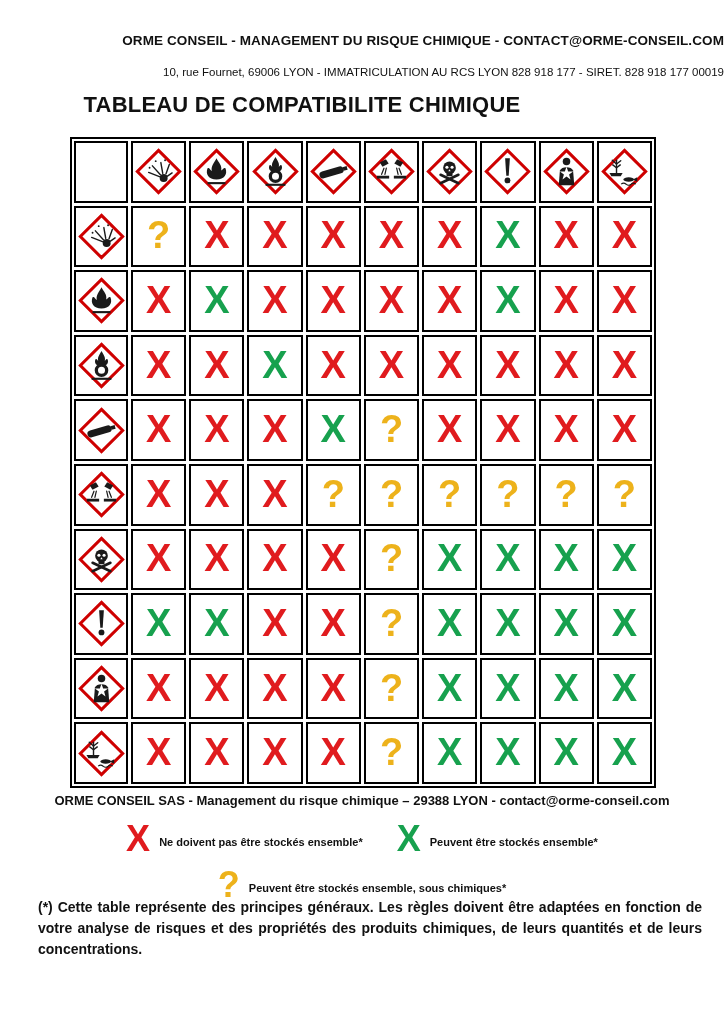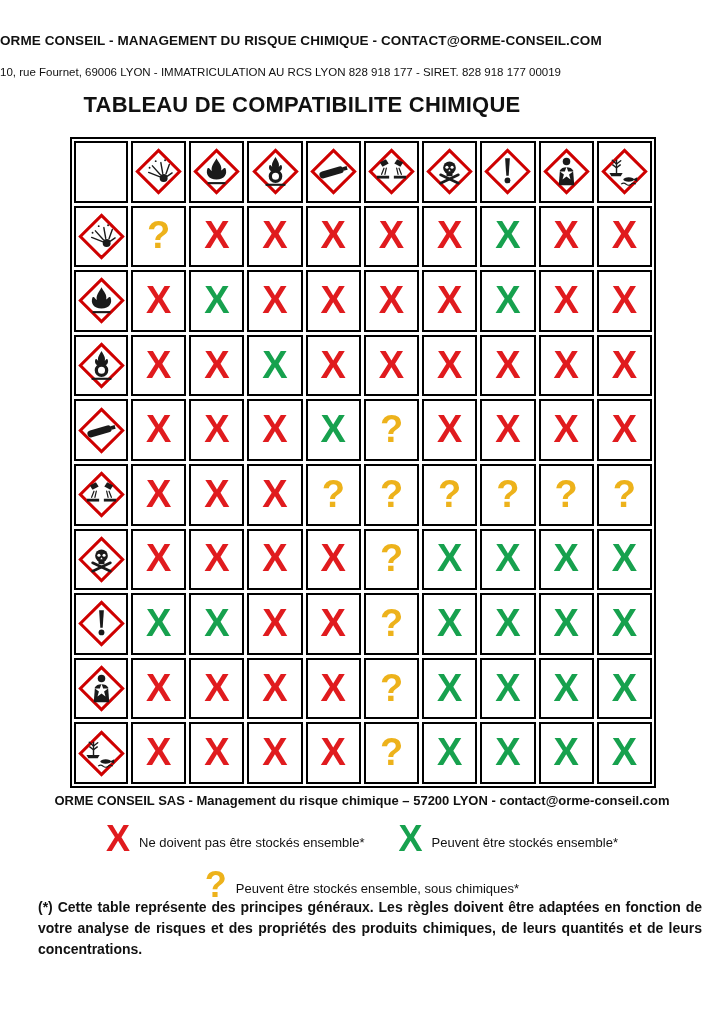--- a/index.html
+++ b/index.html
@@ -1,21 +1,21 @@
 <!DOCTYPE html>
 <html><head>
 <meta charset="utf-8">
 <style>
   html,body{margin:0;padding:0;background:#fff;}
   .page{
     position:relative;width:724px;height:1024px;background:#fff;overflow:hidden;
     font-family:"Liberation Sans",sans-serif;color:#111;
     --red-x:#E01B1E;--green-x:#17A14E;--yellow-mark:#EDB21B;--picto-red:#CE0000;
   }
-  .letterhead{position:absolute;top:33px;left:0;width:724px;text-align:left;}
+  .letterhead{position:absolute;top:33px;left:0;width:724px;text-align:right;}
   .lh1{font-weight:bold;font-size:13.5px;letter-spacing:.1px;}
   .lh2{font-size:11.5px;margin-top:18px;}
   .title{position:absolute;top:92px;left:0;width:604px;text-align:center;
          font-size:22px;font-weight:bold;letter-spacing:.2px;}
   .grid{
     position:absolute;left:70px;top:137px;width:586px;height:651px;box-sizing:border-box;
     border:2.5px solid #000;padding:2px;background:#fff;
     display:grid;grid-template-columns:54px repeat(9,1fr);grid-template-rows:repeat(10,1fr);gap:3px;
   }
   .cell{border:2.5px solid #000;box-sizing:border-box;background:#fff;
@@ -25,21 +25,21 @@
   .mark-R{color:var(--red-x);}
   .mark-G{color:var(--green-x);}
   .mark-Q{color:var(--yellow-mark);}
   .caption{position:absolute;top:793px;left:0;width:724px;text-align:center;
            font-weight:bold;font-size:13px;}
   .legend{position:absolute;top:824px;left:0;width:724px;}
   .legend-row{display:flex;justify-content:center;align-items:center;gap:34px;}
   .legend-row2{margin-top:10px;}
   .legend-item{display:flex;align-items:center;gap:9px;}
   .legend-symbol{font-weight:bold;font-size:36px;line-height:1;transform:translateY(-3px);}
-  .legend-label{font-weight:normal;font-size:13px;}
+  .legend-label{font-weight:bold;font-size:11px;}
   .note{position:absolute;top:897px;left:38px;width:664px;
         font-weight:bold;font-size:14px;line-height:21px;text-align:justify;margin:0;}
 </style>
 </head>
 <body>
 
 <svg width="0" height="0" style="position:absolute" aria-hidden="true">
   <defs>
     <polygon id="ghs-frame" points="50,5 95,50 50,95 5,50" fill="#fff" stroke="var(--picto-red,#CE0000)" stroke-width="6.5" stroke-linejoin="miter"></polygon>
 
@@ -479,21 +479,21 @@
         <span class="mark mark-G">X</span>
       </div>
       <div class="cell">
         <span class="mark mark-G">X</span>
       </div>
       <div class="cell">
         <span class="mark mark-G">X</span>
       </div>
     </div>
 
-  <div class="caption">ORME CONSEIL SAS  - Management du risque chimique – 57200 LYON - contact@orme-conseil.com</div>
+  <div class="caption">ORME CONSEIL SAS  - Management du risque chimique – 29388 LYON - contact@orme-conseil.com</div>
 
   <div class="legend" id="legend">
       <div class="legend-row">
         <span class="legend-item">
           <span class="legend-symbol mark-R">X</span>
           <span class="legend-label">Ne doivent pas être stockés ensemble*</span>
         </span>
         <span class="legend-item">
           <span class="legend-symbol mark-G">X</span>
           <span class="legend-label">Peuvent être stockés ensemble*</span>

